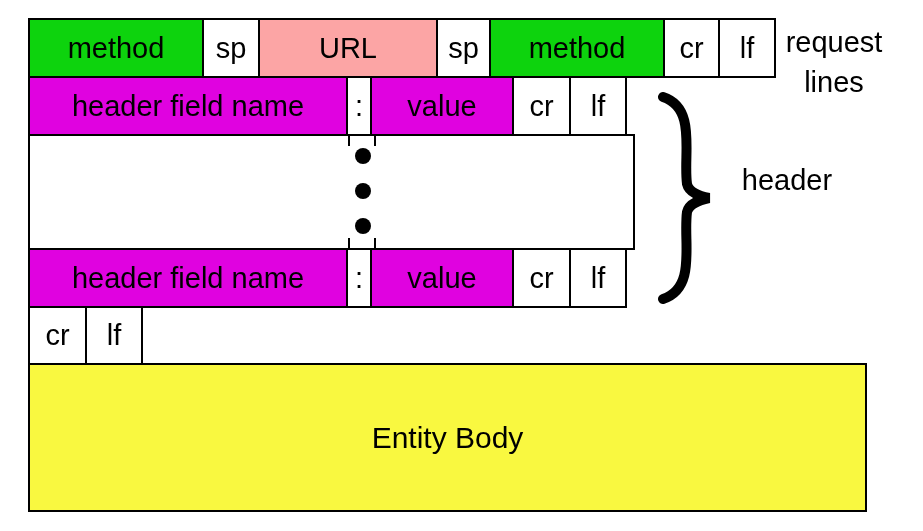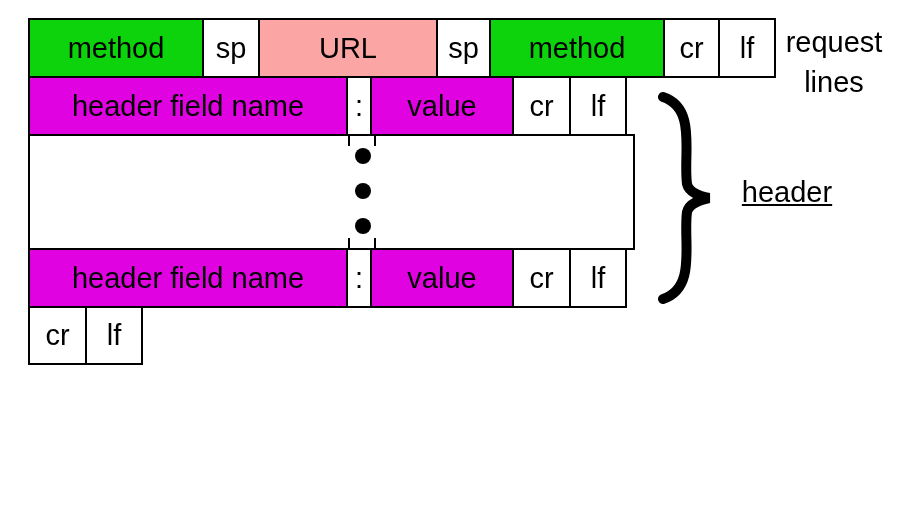--- a/index.html
+++ b/index.html
@@ -127,23 +127,24 @@
     <div class="cell" style="width: 59px; background-color: rgb(255, 255, 255);">cr</div>
     <div class="cell" style="width: 58px; background-color: rgb(255, 255, 255);">lf</div>
   </div>
 
   <div class="brace">
     <svg width="64" height="212" viewBox="0 0 64 212" aria-hidden="true">
       <path d="M10 5 C 44 16, 30 62, 34 92 C 36 101, 47 104, 56 106 C 47 108, 36 111, 34 120 C 30 150, 44 196, 10 207" fill="none" stroke="#000000" stroke-width="10" stroke-linecap="round"></path>
     </svg>
   </div>
 
-  <div class="side-label" style="left:722px; top:172px; width:130px;text-decoration:underline;">
+  <div class="side-label" style="left:722px; top:160px; width:130px;">
     <div>header</div>
   </div>
 
   <div class="row" style="left:28px; top:306px; height:59px;">
     <div class="cell" style="width: 59px; background-color: rgb(255, 255, 255);">cr</div>
     <div class="cell" style="width: 58px; background-color: rgb(255, 255, 255);">lf</div>
   </div>
 
+  <div class="entity-body" style="left: 28px; top: 363px; width: 839px; height: 149px; background-color: rgb(249, 248, 64);">Entity Body</div>
 
 </div>
 
 </body></html>

